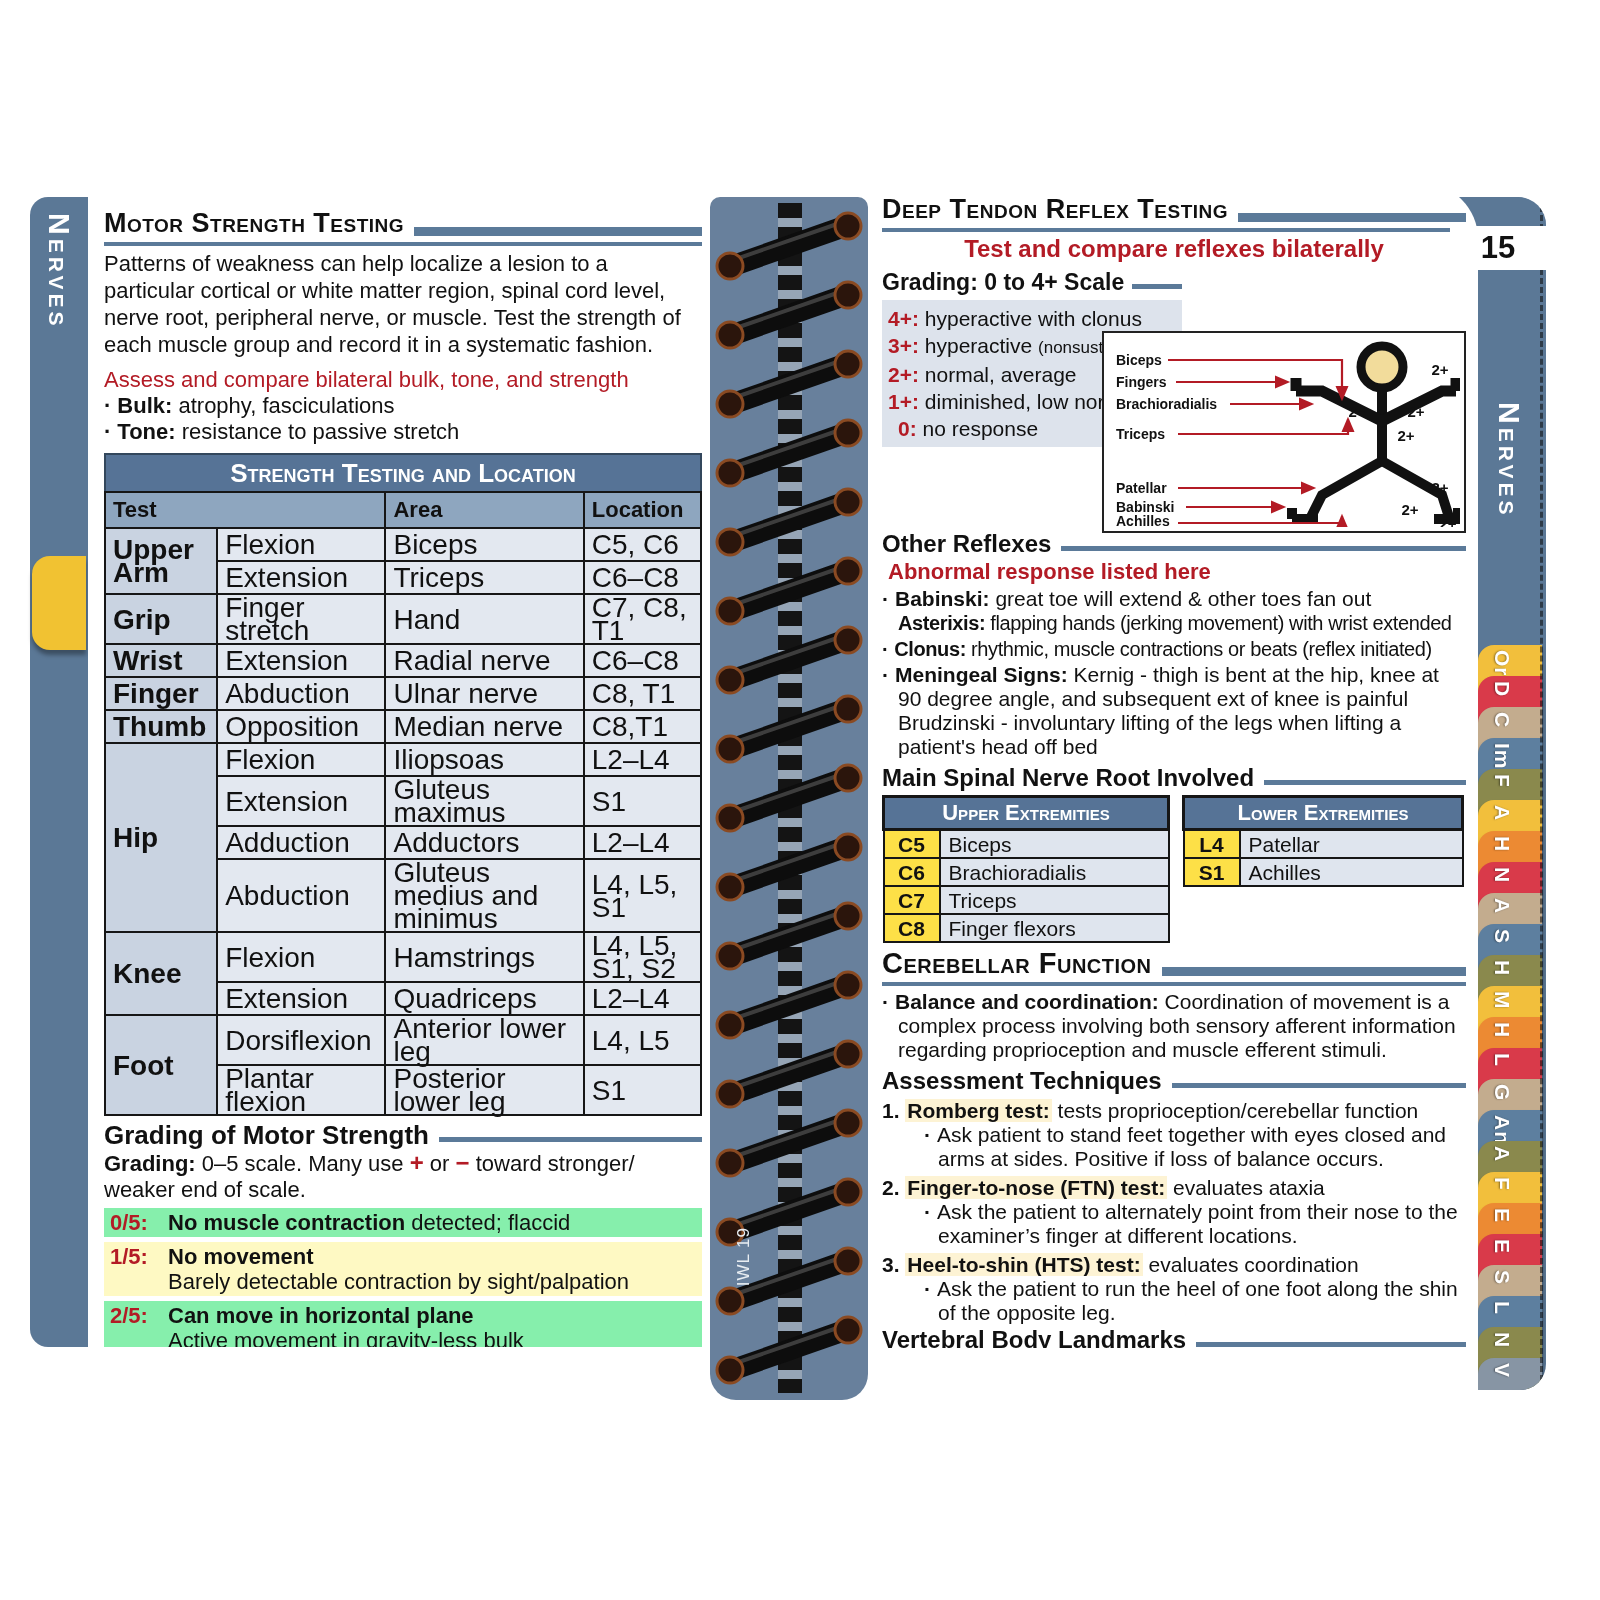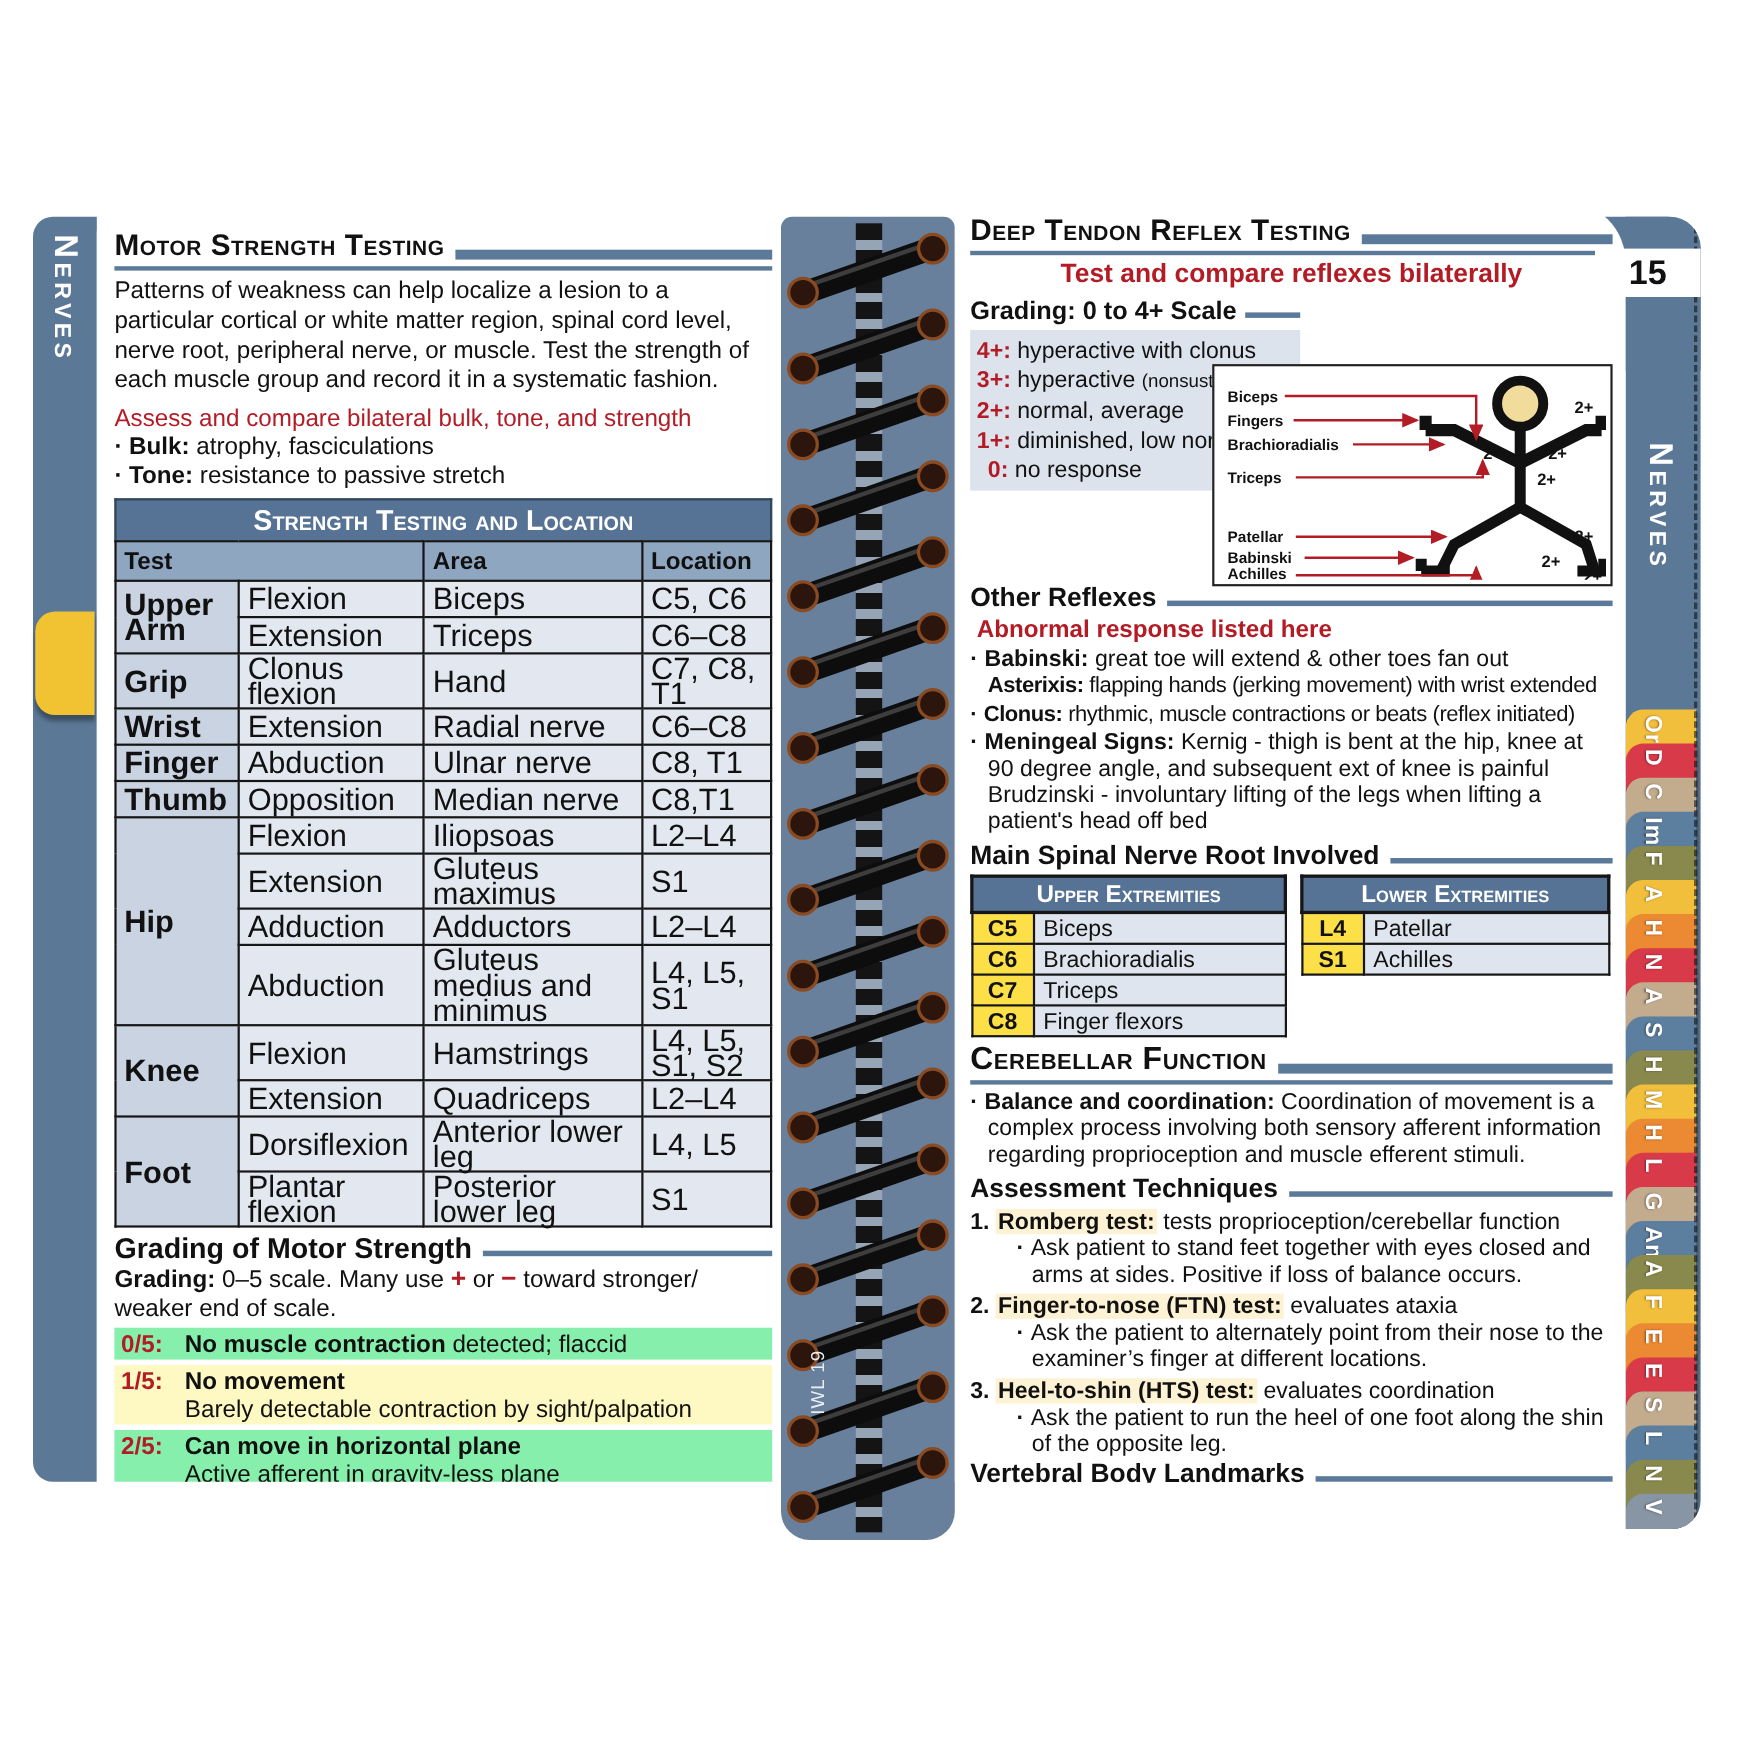--- a/index.html
+++ b/index.html
@@ -159,21 +159,21 @@
         <td class="cell">Biceps</td>
         <td class="cell">C5, C6</td>
       </tr>
       <tr>
         <td class="cell">Extension</td>
         <td class="cell">Triceps</td>
         <td class="cell">C6–C8</td>
       </tr>
       <tr>
         <td class="group">Grip</td>
-        <td class="cell">Clonus flexion</td>
+        <td class="cell">Finger stretch</td>
         <td class="cell">Hand</td>
         <td class="cell">C7, C8, T1</td>
       </tr>
       <tr>
         <td class="group">Wrist</td>
         <td class="cell">Extension</td>
         <td class="cell">Radial nerve</td>
         <td class="cell">C6–C8</td>
       </tr>
       <tr>
@@ -252,21 +252,21 @@
       <div><span class="b">No muscle contraction</span> <span>detected; flaccid</span></div>
     </div>
     <div class="grade-row alt">
       <span class="gnum">1/5:</span>
       <div><span class="b">No movement</span>
         <div>Barely detectable contraction by sight/palpation</div></div>
     </div>
     <div class="grade-row">
       <span class="gnum">2/5:</span>
       <div><span class="b">Can move in horizontal plane</span>
-        <div>Active afferent in gravity-less plane</div></div>
+        <div>Active movement in gravity-less bulk</div></div>
     </div>
     <div class="grade-row alt">
       <span class="gnum">3/5:</span>
       <div><span>Active movement against</span> <span class="b red">gravity only</span></div>
     </div>
     <div class="grade-row">
       <span class="gnum">4/5:</span>
       <div><span>Active movement against gravity; some resistance</span></div>
     </div>
     <div class="grade-row alt">

